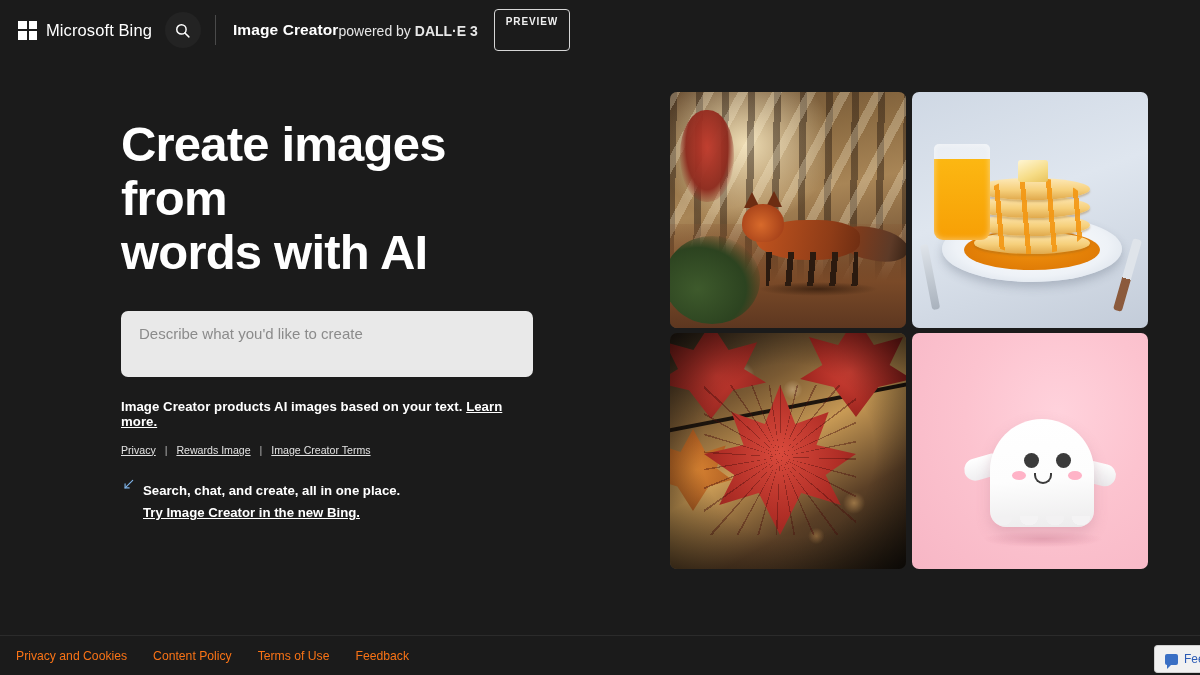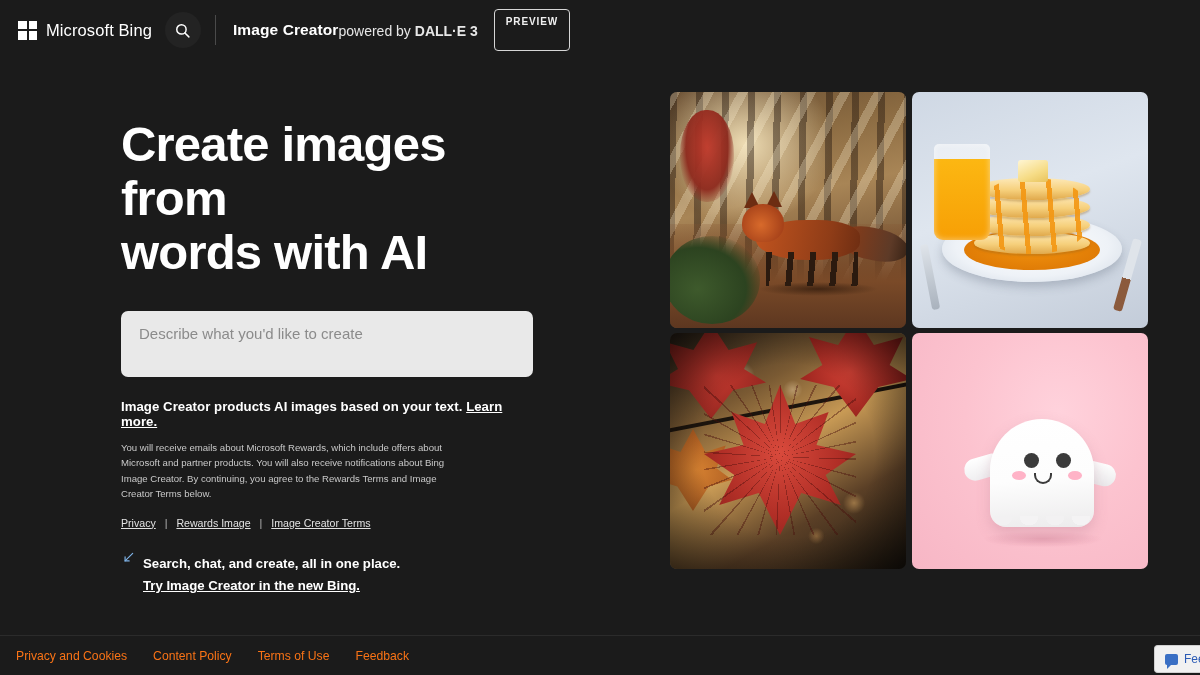--- a/index.html
+++ b/index.html
@@ -254,21 +254,20 @@
     <div class="prompt-box">
       <input class="prompt-input" type="text" placeholder="Describe what you'd like to create" style="">
     </div>
 
 
     <div class="tagline">
       <span>Image Creator products AI images based on your text.</span>
       <a href="#">Learn more.</a>
     </div>
 
-    <p class="fineprint">You will receive emails about Microsoft Rewards, which include offers about Microsoft and partner products. You will also receive notifications about Bing Image Creator. By continuing, you agree to the Rewards Terms and Image Creator Terms below.</p>
 
     <div class="legal-links">
       <a href="#">Privacy</a>
       <span class="pipe">|</span>
       <a href="#">Rewards Image</a>
       <span class="pipe">|</span>
       <a href="#">Image Creator Terms</a>
     </div>
 
     <div class="newbing">

